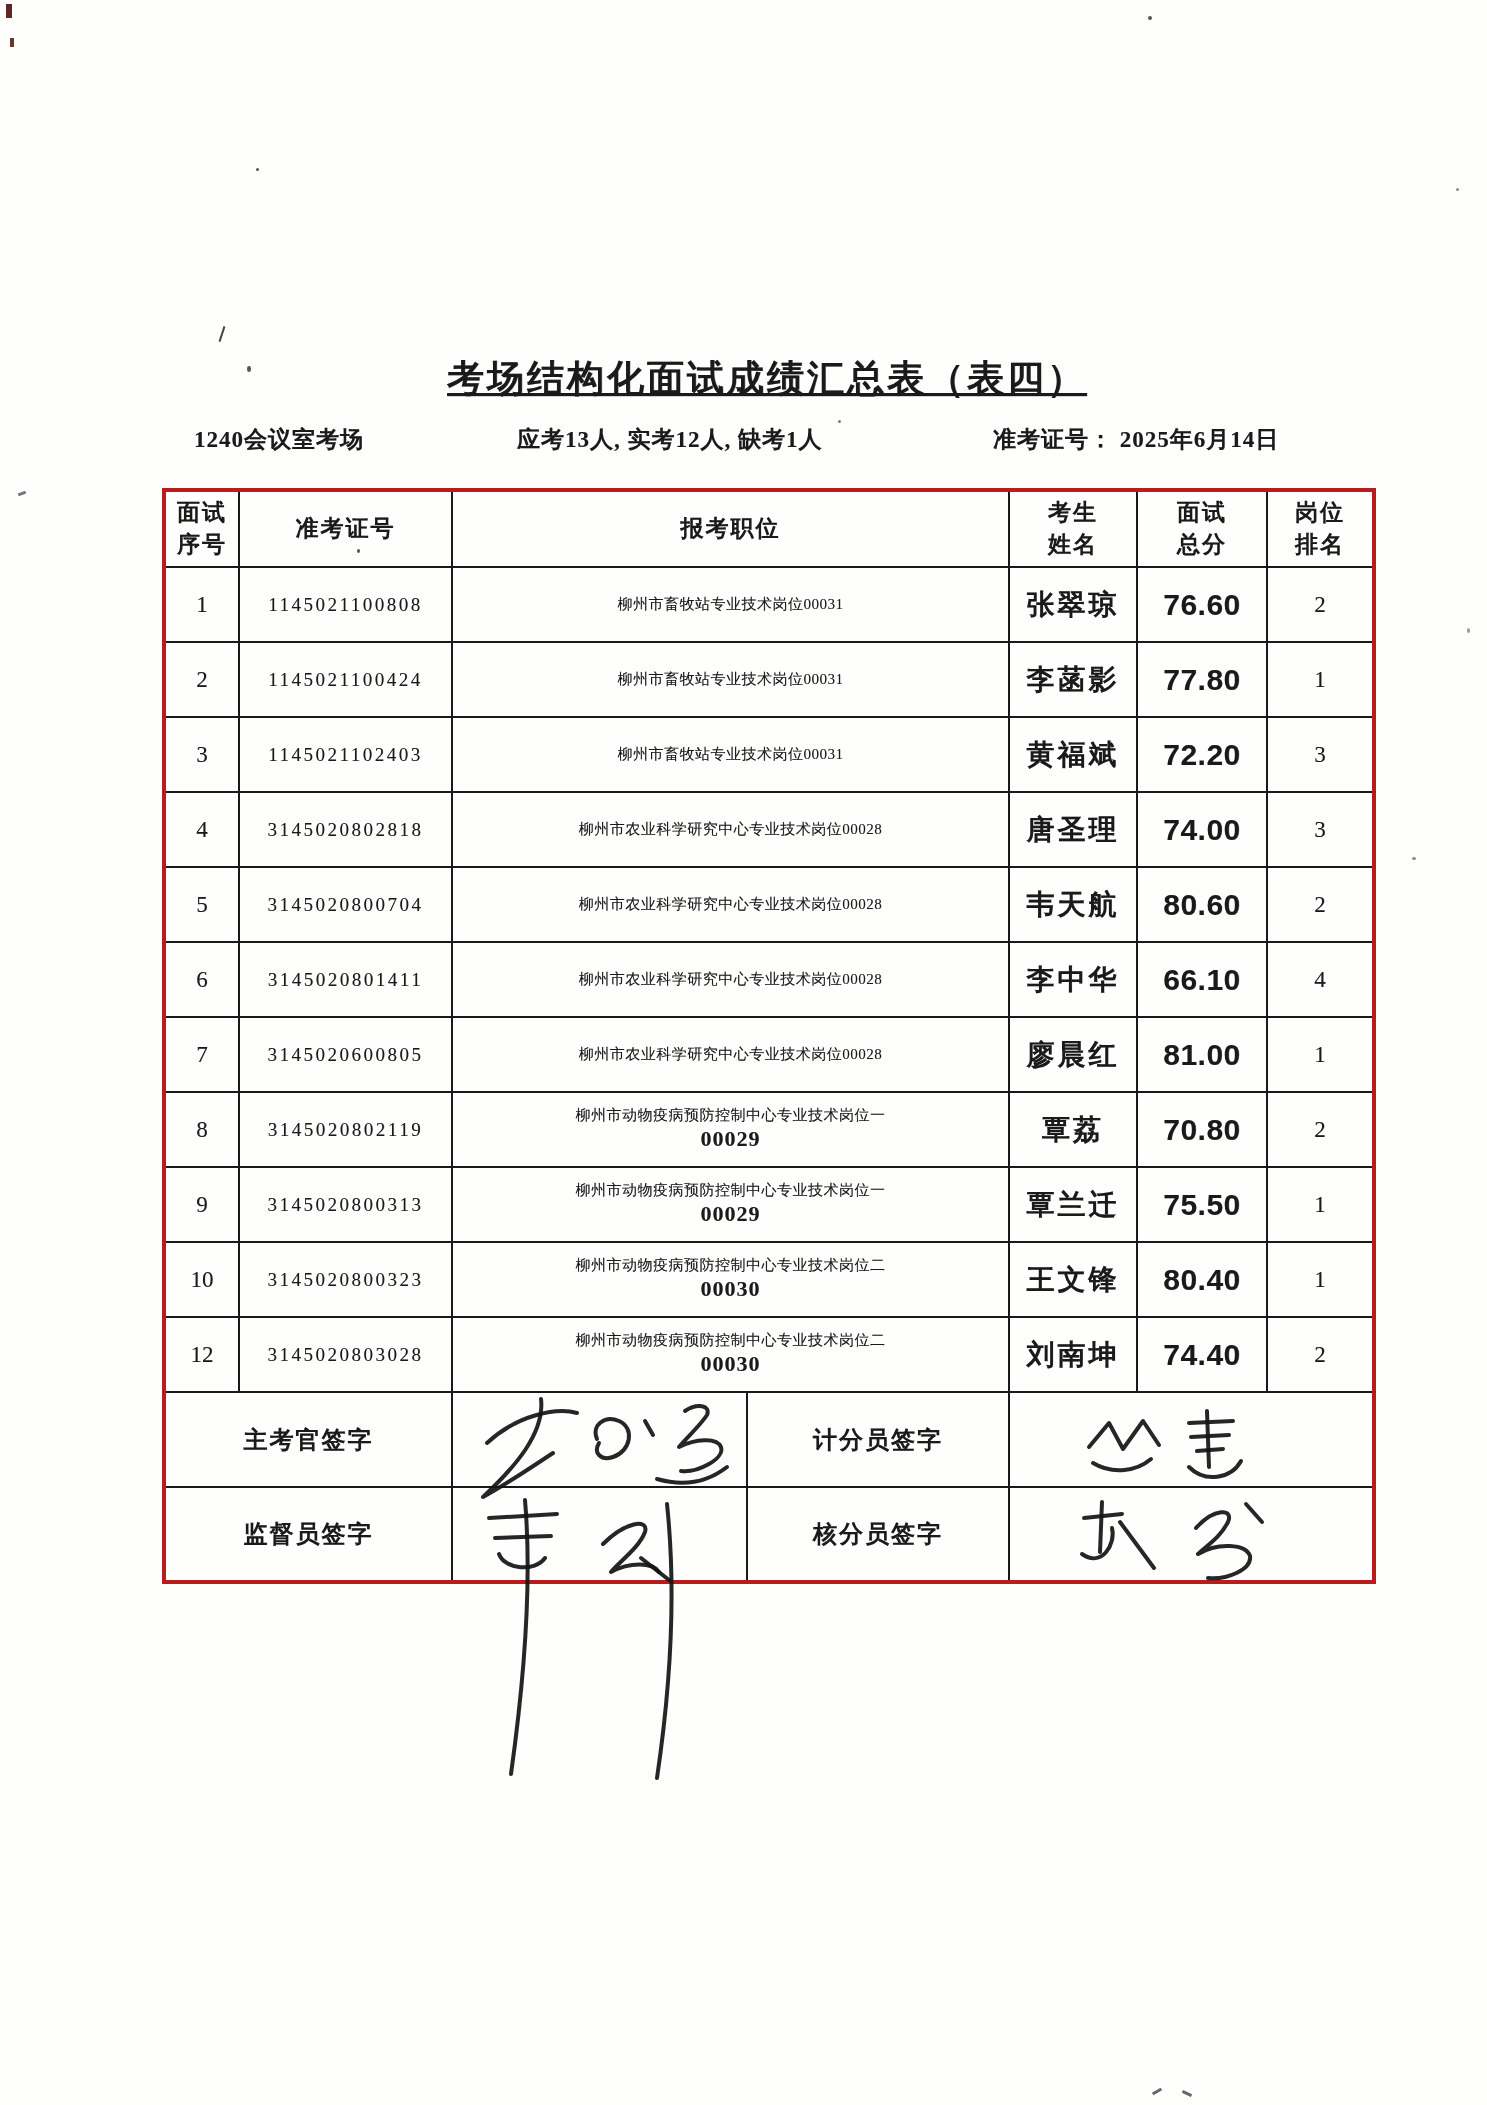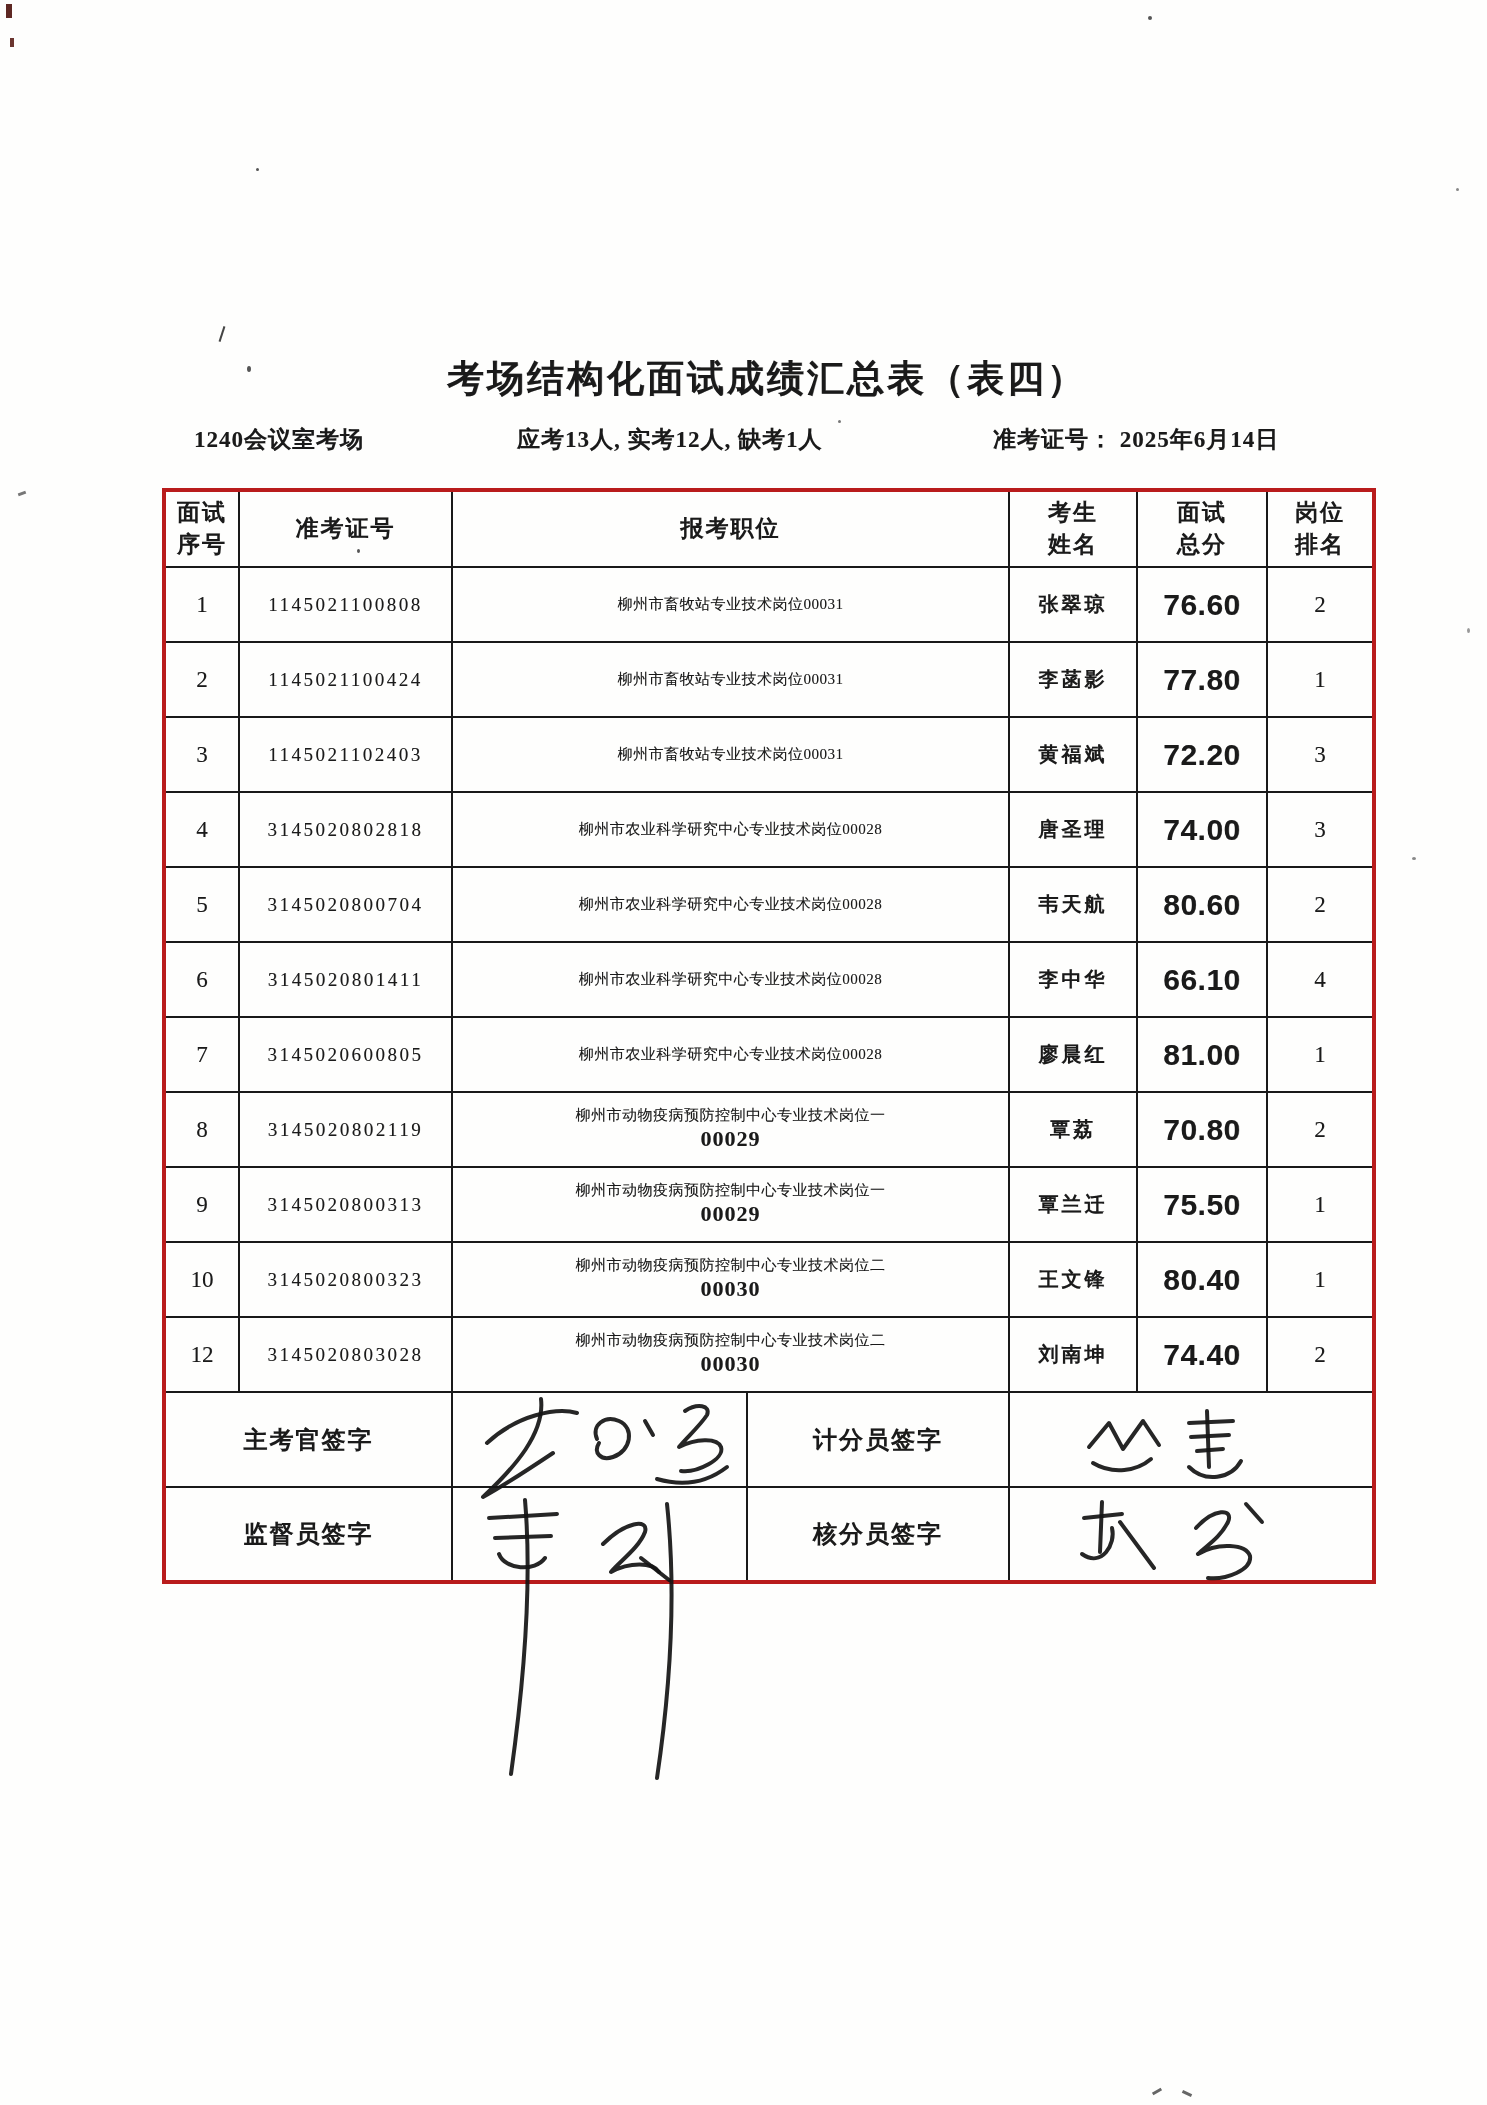--- a/index.html
+++ b/index.html
@@ -5,20 +5,21 @@
   html,body{margin:0;padding:0;background:#e9e9e9;}
   .page{
     position:relative;width:1487px;height:2105px;background:#fefefdff;
     font-family:"Liberation Serif","DejaVu Serif",serif;color:#1a1a1a;
     overflow:hidden;margin:0 auto;
   }
   .title{
     position:absolute;top:354px;left:162px;width:1210px;margin:0;
     text-align:center;font-size:37px;font-weight:bold;letter-spacing:3px;
     text-shadow:0.4px 0.4px 0 rgba(25,25,25,.45);
+    text-decoration:underline;
   }
   .meta-line{position:absolute;top:424px;left:0;width:1487px;height:34px;font-weight:bold;}
   .meta-line span{position:absolute;font-size:23px;letter-spacing:1px;white-space:nowrap;
     text-shadow:0.3px 0.3px 0 rgba(25,25,25,.4);}
   .venue{left:194px;}
   .attendance{left:517px;}
   .itime{left:993px;}
 
   table.score-table{
     position:absolute;left:162px;top:488px;width:1210px;
@@ -32,21 +33,21 @@
   }
   .score-table thead tr{height:77px;}
   .score-table tbody tr.data-row{height:75px;}
   .score-table tr.sig-row{height:95px;}
   th{font-size:23px;font-weight:700;letter-spacing:2px;white-space:pre-line;line-height:1.4;}
   .cell-seq{font-size:23px;}
   .cell-ticket{font-size:19px;letter-spacing:2.5px;}
   .cell-position{line-height:1.25;}
   .pos-line1{font-size:15px;letter-spacing:0.5px;font-weight:400;}
   .pos-line2{font-size:22px;letter-spacing:1px;font-weight:600;}
-  .cell-name{font-size:20px;letter-spacing:3px;font-weight:600;}
+  .cell-name{font-size:28px;letter-spacing:3px;font-weight:600;}
   .cell-score{
     font-family:"Liberation Sans","DejaVu Sans",sans-serif;
     font-size:30px;font-weight:bold;letter-spacing:0.5px;
   }
   .cell-rank{font-size:23px;}
   .sig-label{font-size:24px;font-weight:600;letter-spacing:2px;}
   .sig-cell{position:relative;}
   .sig-svg{position:absolute;pointer-events:none;}
   .sig-svg path{fill:none;stroke:#141414;stroke-width:4;stroke-linecap:round;stroke-linejoin:round;opacity:.92;}
 

